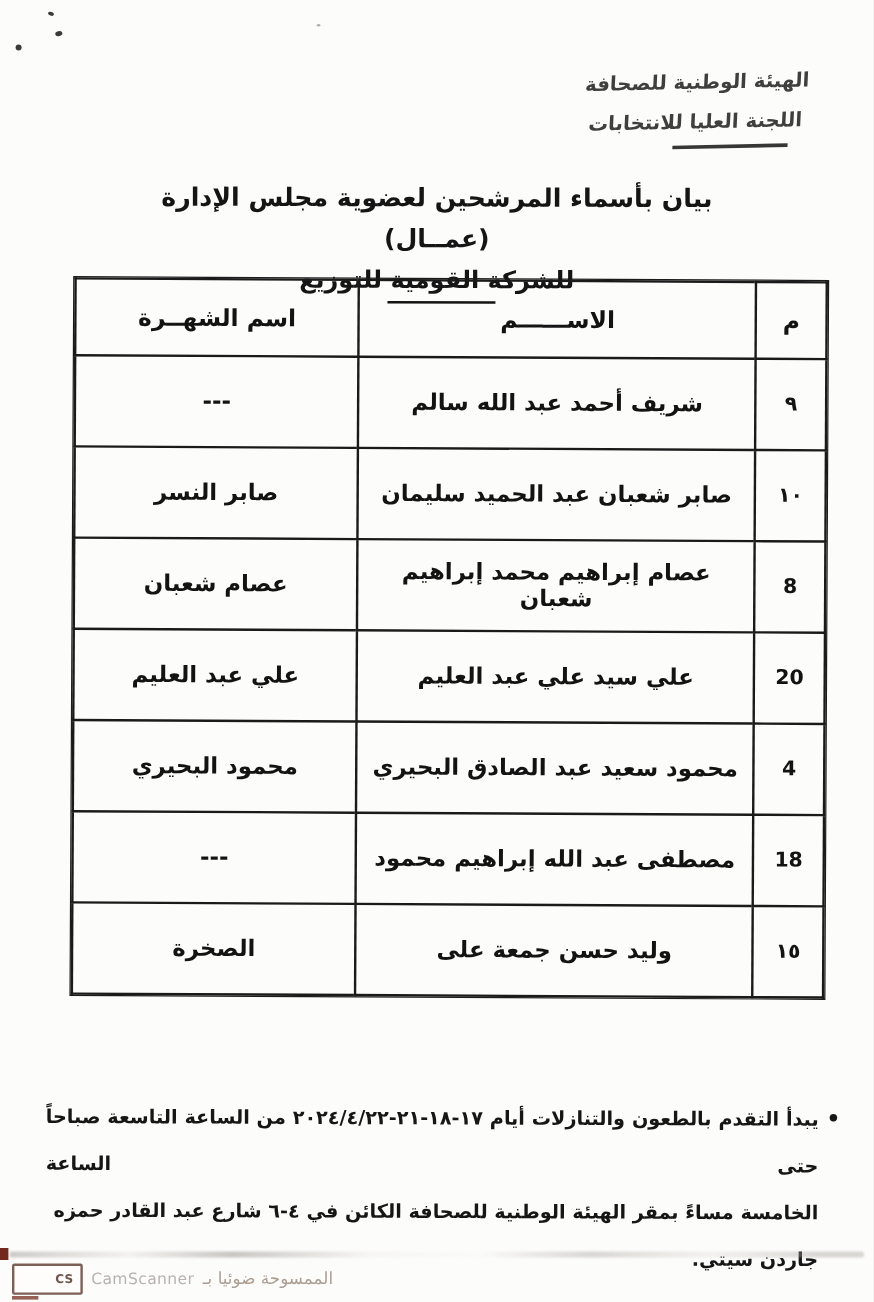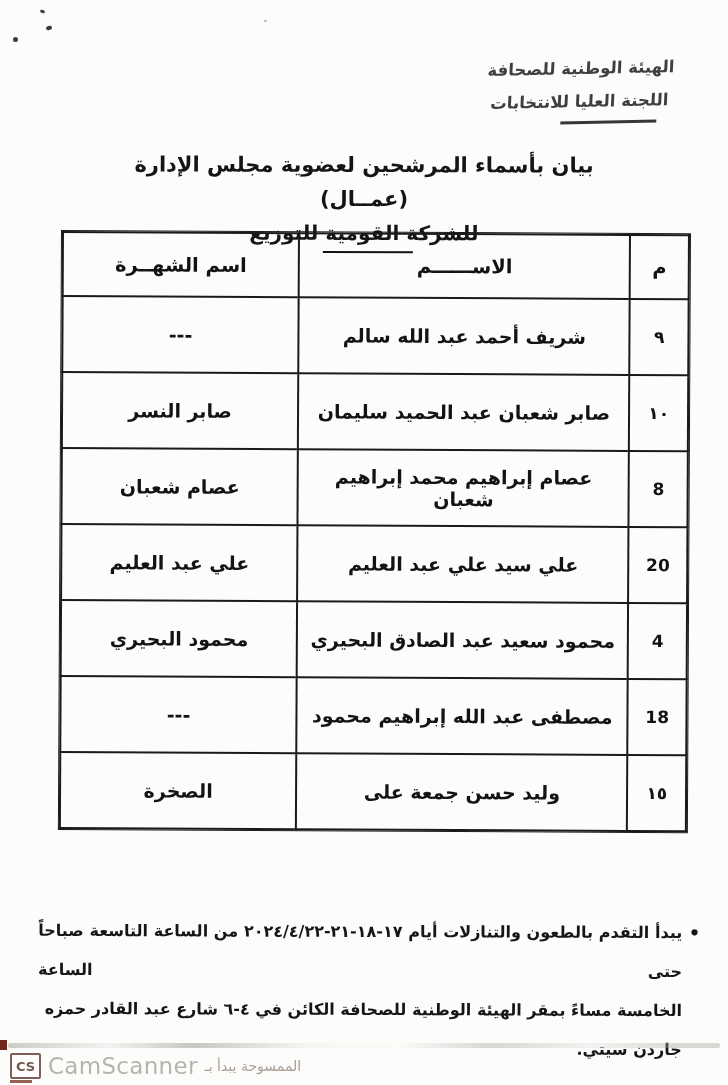--- a/index.html
+++ b/index.html
@@ -84,28 +84,29 @@
   .corner-chip{position:absolute;left:0;top:1040px;width:7px;height:10px;background:#74271c;}
   
   .cs-row{
     position:absolute;left:10px;top:1051px;height:30px;
     display:flex;align-items:center;gap:7px;
   }
   .cs-badge{
     position:relative;width:27px;height:22px;
     border:2.5px solid #7c6057;border-radius:2px;
     display:flex;align-items:center;justify-content:center;
-    font-size:13px;font-weight:700;color:#6e564c;
+    font-size:10px;font-weight:700;color:#6e564c;
     background:#fffdfb;
+    padding-left:28px;
   }
   .cs-badge::after{
     content:"";position:absolute;left:-2.5px;bottom:-6px;
     width:22px;height:3px;background:#7c3a2a;opacity:.8;
   }
-  .cs-brand{font-size:23px;color:#b7b3b1;letter-spacing:.3px;}
+  .cs-brand{font-size:13px;color:#b7b3b1;letter-spacing:.3px;}
   .cs-arabic{direction:rtl;font-size:14px;color:#ab9d92;}
 </style>
 </head>
 <body>
 
 <div class="page">
 
   <div class="speck speck1"></div>
   <div class="speck speck2"></div>
   <div class="speck speck3"></div>
@@ -182,16 +183,16 @@
     </div>
     <div class="fn-line2">الخامسة مساءً بمقر الهيئة الوطنية للصحافة الكائن في ٤-٦ شارع عبد القادر حمزه جاردن سيتي.</div>
   </div>
 
   <div class="shadow-streak"></div>
   <div class="corner-chip"></div>
 
   <div class="cs-row">
     <div class="cs-badge">CS</div>
     <div class="cs-brand">CamScanner</div>
-    <div class="cs-arabic" dir="rtl">الممسوحة يبدأ بـ</div>
+    <div class="cs-arabic" dir="rtl">الممسوحة ضوئيا بـ</div>
   </div>
 
 </div>
 
 </body></html>

